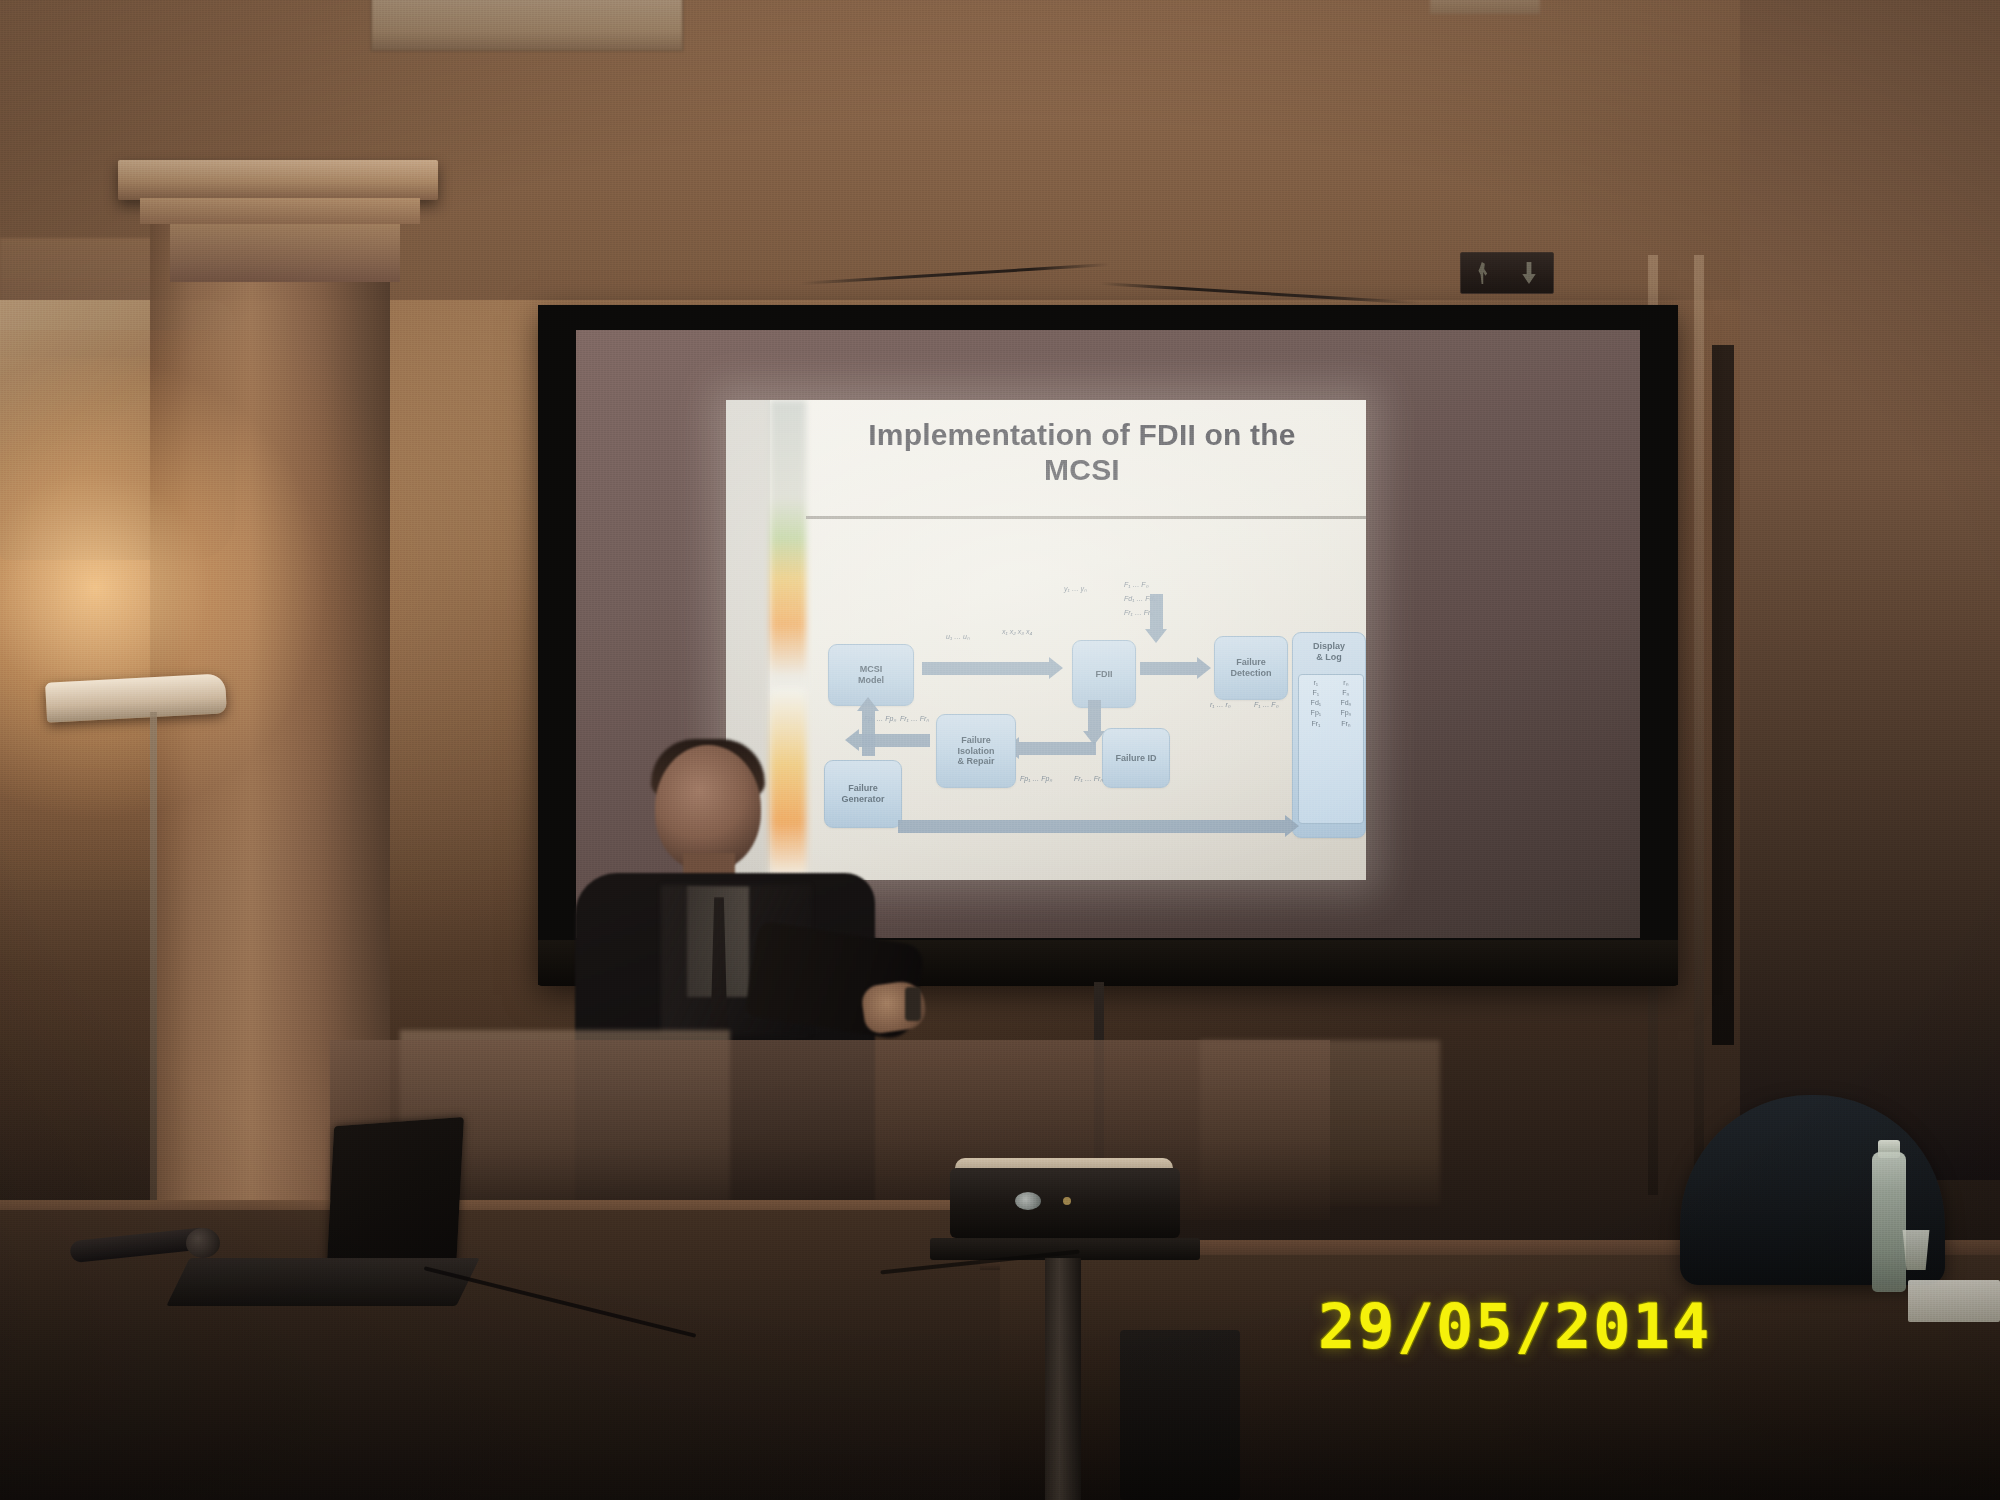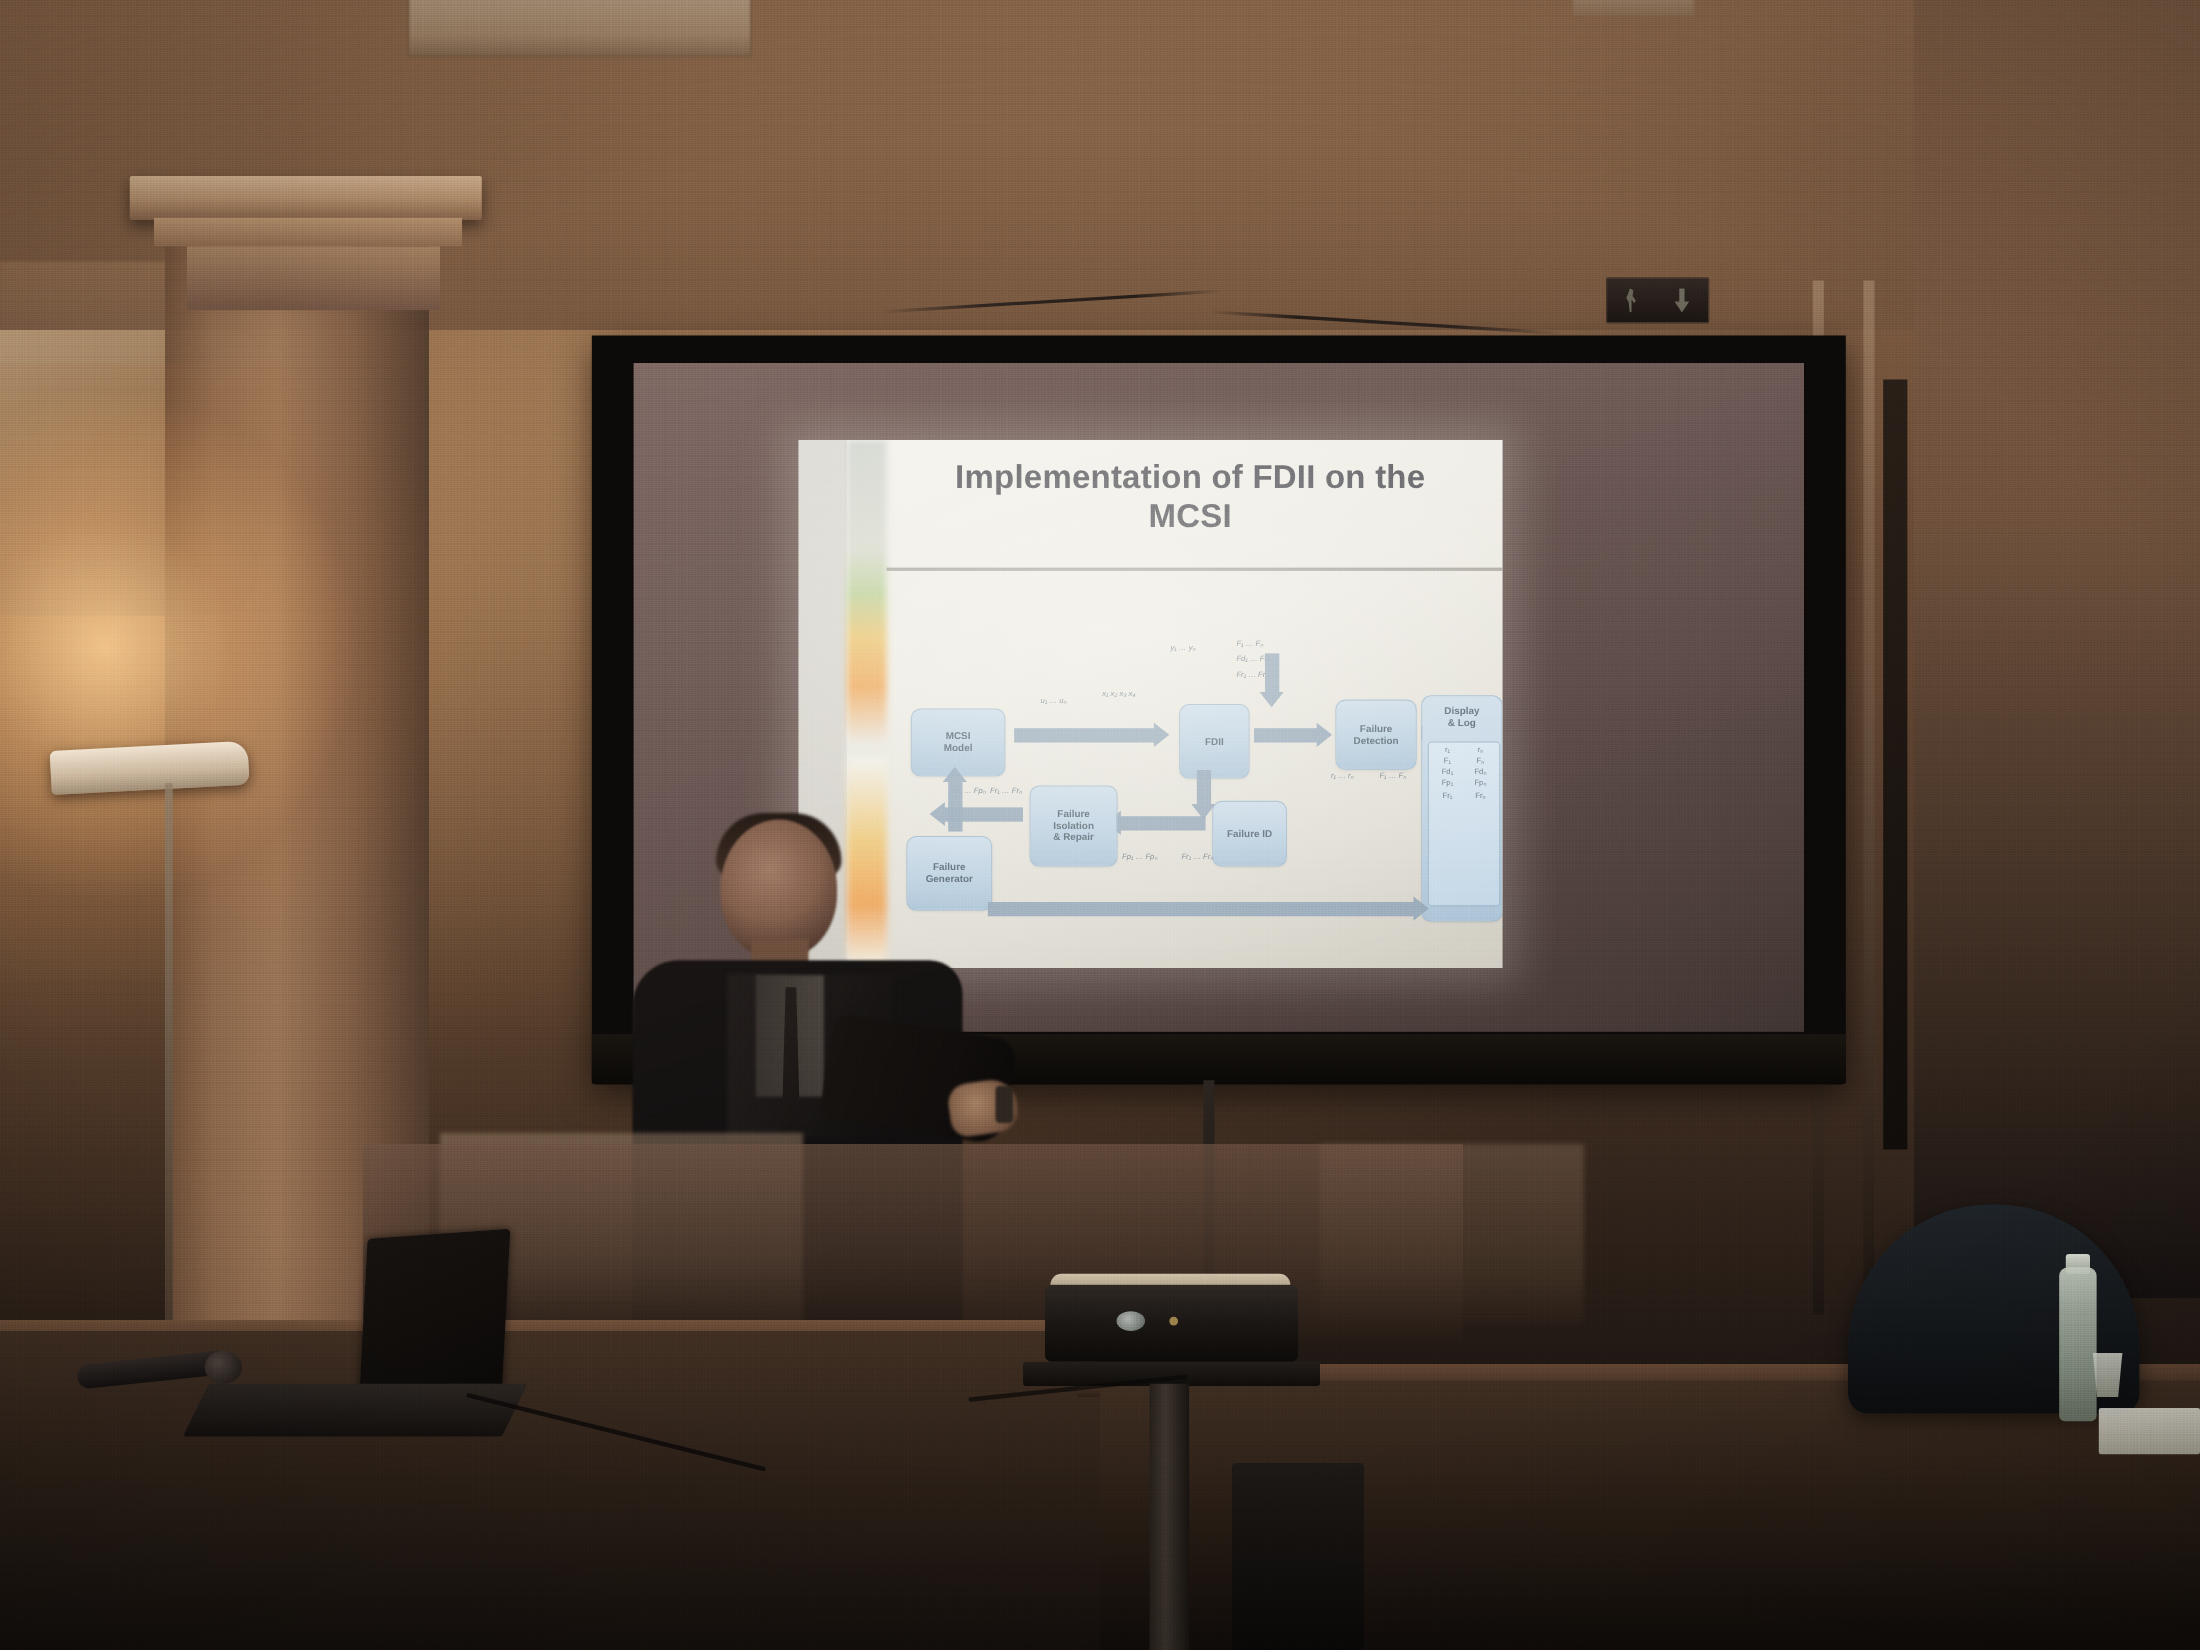--- a/index.html
+++ b/index.html
@@ -642,13 +642,14 @@
   <div class="cup"></div>
   <div class="nameplate"></div>
 
   <div class="cable1"></div>
   <div class="cable2"></div>
   <div class="speaker-box"></div>
 
   <div class="vignette"></div>
   <div class="grain"></div>
 
+  <div class="datestamp">29/05/2014</div>
 </div>
 
 </body></html>

